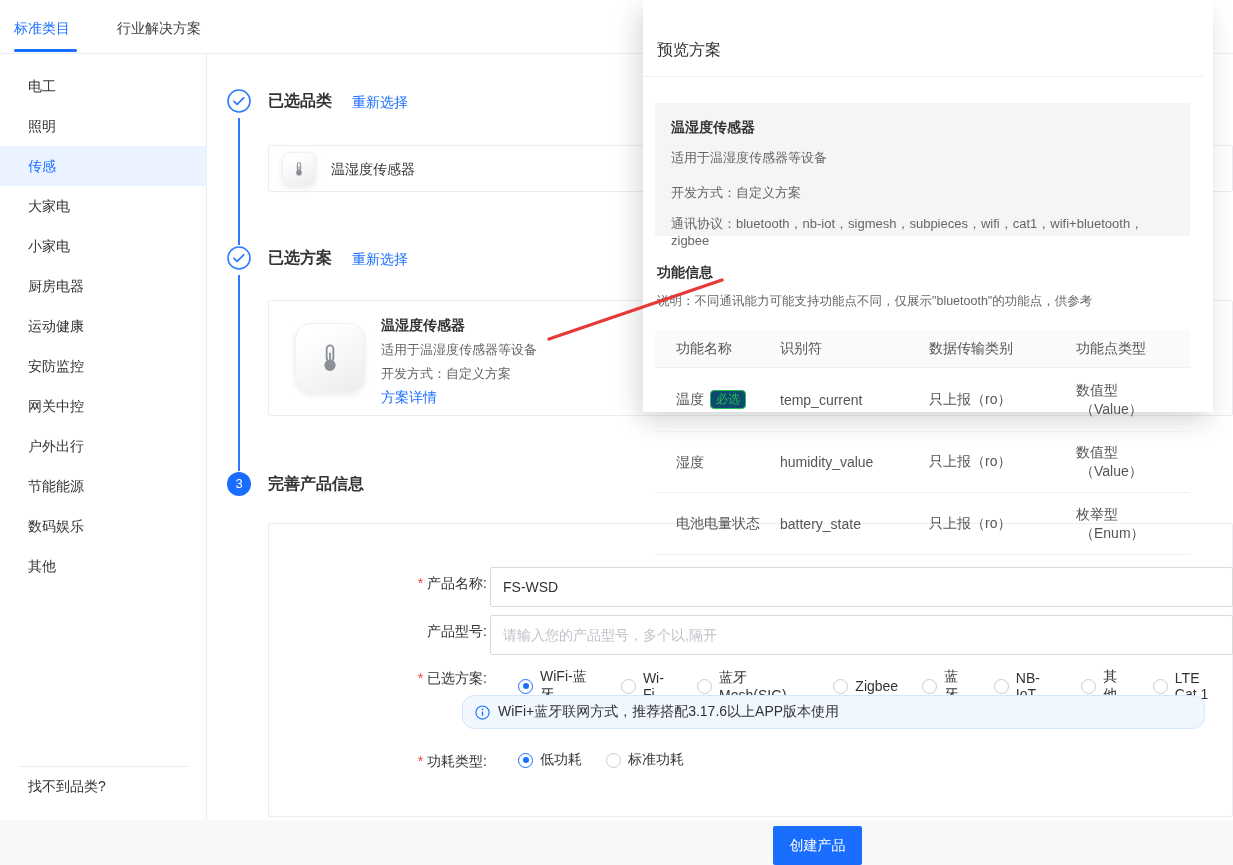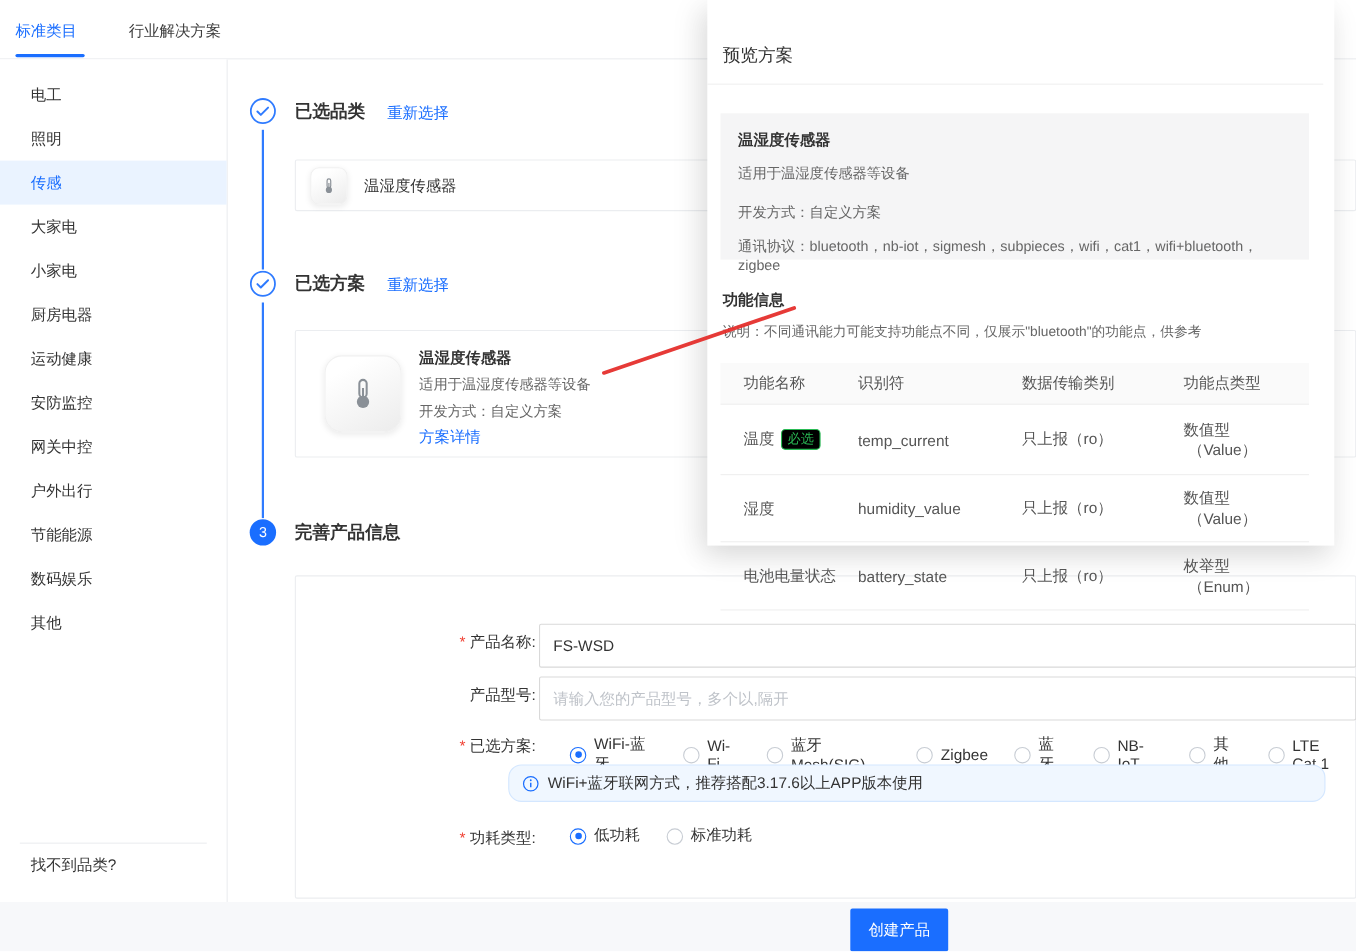--- a/index.html
+++ b/index.html
@@ -53,38 +53,38 @@
   .radio.checked::after { content:""; position:absolute; left:3.5px; top:3.5px; width:6px; height:6px; border-radius:50%; background:#1a6eff; }
   .info-box { position:absolute; left:462px; top:695px; width:743px; height:34px; background:#f0f7ff; border:1px solid #d4e7ff;
               border-radius:12px; display:flex; align-items:center; padding:0 12px; gap:8px; font-size:14px; color:#333; }
 
   
   .footer-bar { position:absolute; top:820px; left:0; width:1233px; height:45px; background:#f7f8fa; }
   .create-btn { position:absolute; left:773px; top:6px; width:89px; height:39px; background:#1a6eff; color:#fff;
                 border:none; border-radius:2px; font-size:14px; font-family:inherit; cursor:pointer; }
 
   
-  .drawer { position:absolute; left:643px; top:0; width:570px; height:496px; background:#fff; z-index:10;
+  .drawer { position:absolute; left:643px; top:0; width:570px; height:412px; background:#fff; z-index:10;
             box-shadow:-10px 6px 24px rgba(0,0,0,.07), 0 12px 24px rgba(0,0,0,.09); }
   .drawer-title { position:absolute; left:14px; top:40px; font-size:16px; font-weight:500; color:#333; }
   .drawer-divider { position:absolute; left:0; top:76px; width:560px; height:1px; background:#f0f0f0; }
   .summary { position:absolute; left:12px; top:103px; width:535px; height:133px; background:#f5f5f6; padding:16px; }
   .summary .s-name { font-size:14px; font-weight:bold; color:#333; }
   .summary .s-desc { margin-top:12px; font-size:13px; color:#666; }
   .summary .s-dev  { margin-top:17px; font-size:13px; color:#666; }
   .summary .s-proto{ margin-top:13px; font-size:13px; color:#666; }
   .func-title { position:absolute; left:14px; top:264px; font-size:14px; font-weight:600; color:#333; }
   .func-note  { position:absolute; left:14px; top:293px; font-size:12.5px; color:#666; }
   .dp-table { position:absolute; left:12px; top:330px; width:535px; font-size:14px; color:#555; }
   .dp-row { display:grid; grid-template-columns:104px 149px 147px 114px; padding-left:21px; align-items:center;
             border-bottom:1px solid #efefef; }
   .dp-head { height:38px; background:#fafafa; color:#555; }
   .dp-r1 { height:64px; } .dp-r2 { height:61px; } .dp-r3 { height:62px; }
   .dp-name { display:flex; align-items:center; flex-wrap:wrap; width:86px; line-height:19px; }
-  .badge { margin-left:6px; border:1px solid #2abb55; color:#2abb55; background:#000000; font-size:12px;
+  .badge { margin-left:6px; border:1px solid #2abb55; color:#2abb55; background:#0c4a6e; font-size:12px;
            padding:0 5px; height:19px; line-height:17px; border-radius:4px; flex:none; }
   .dp-type span { display:block; line-height:19px; }
   .dp-type .sub { padding-left:4px; }
 
   
   .red-line { position:absolute; left:0; top:0; z-index:60; pointer-events:none; }
   .info-i { width:15px; height:15px; flex:none; }
 </style>
 </head>
 <body>

